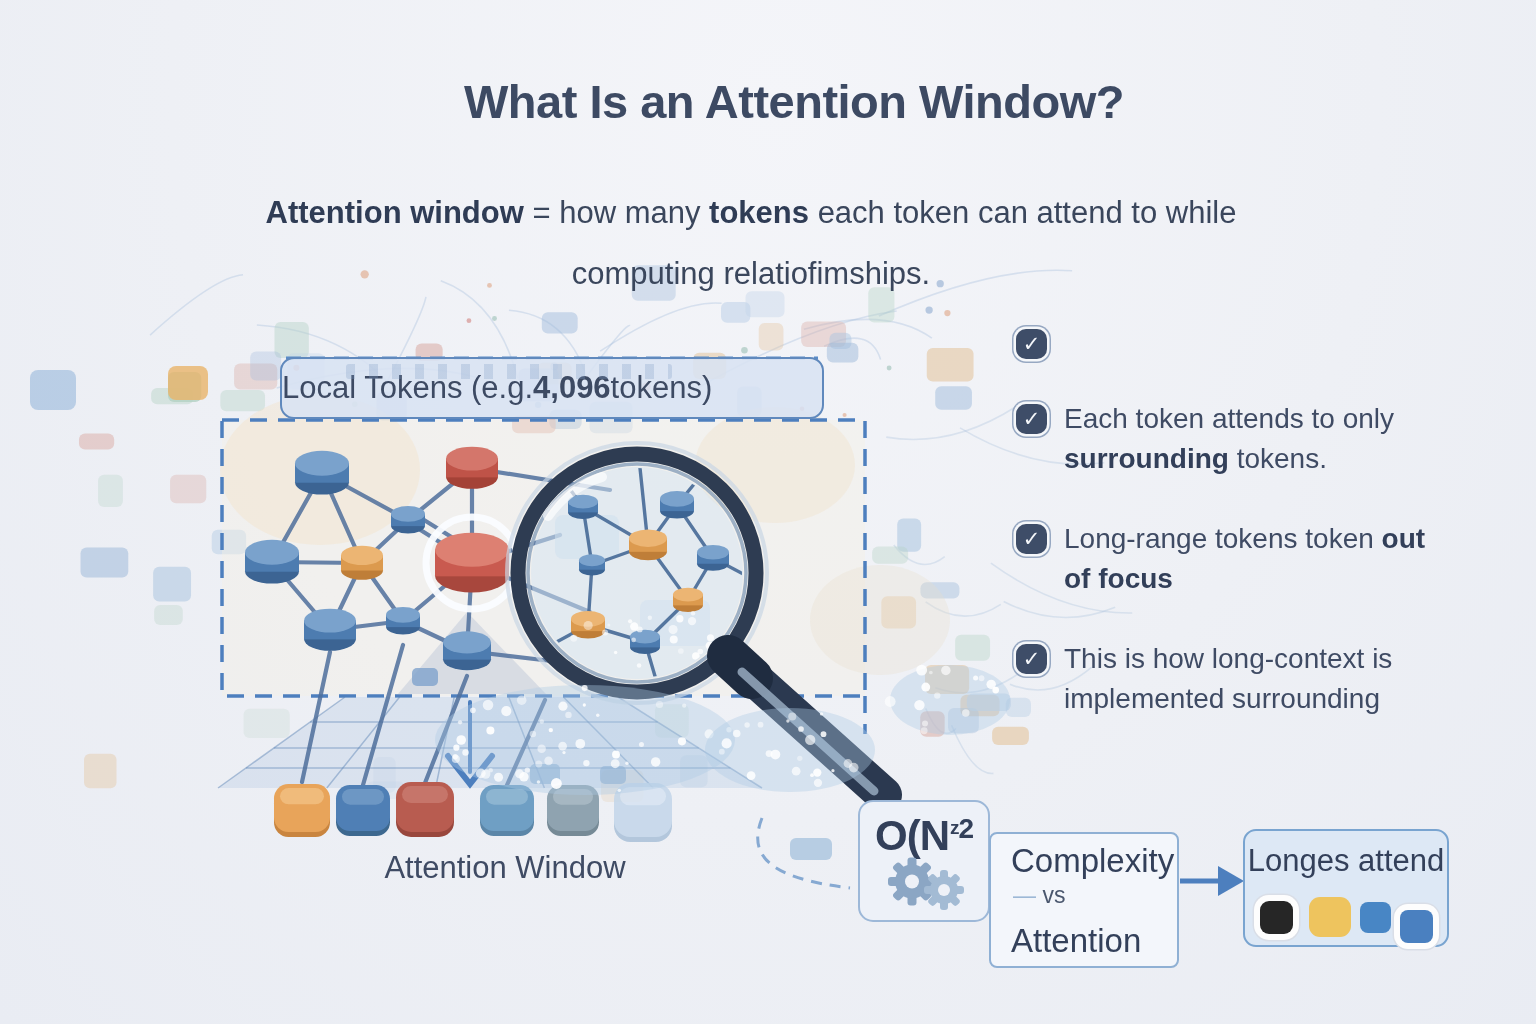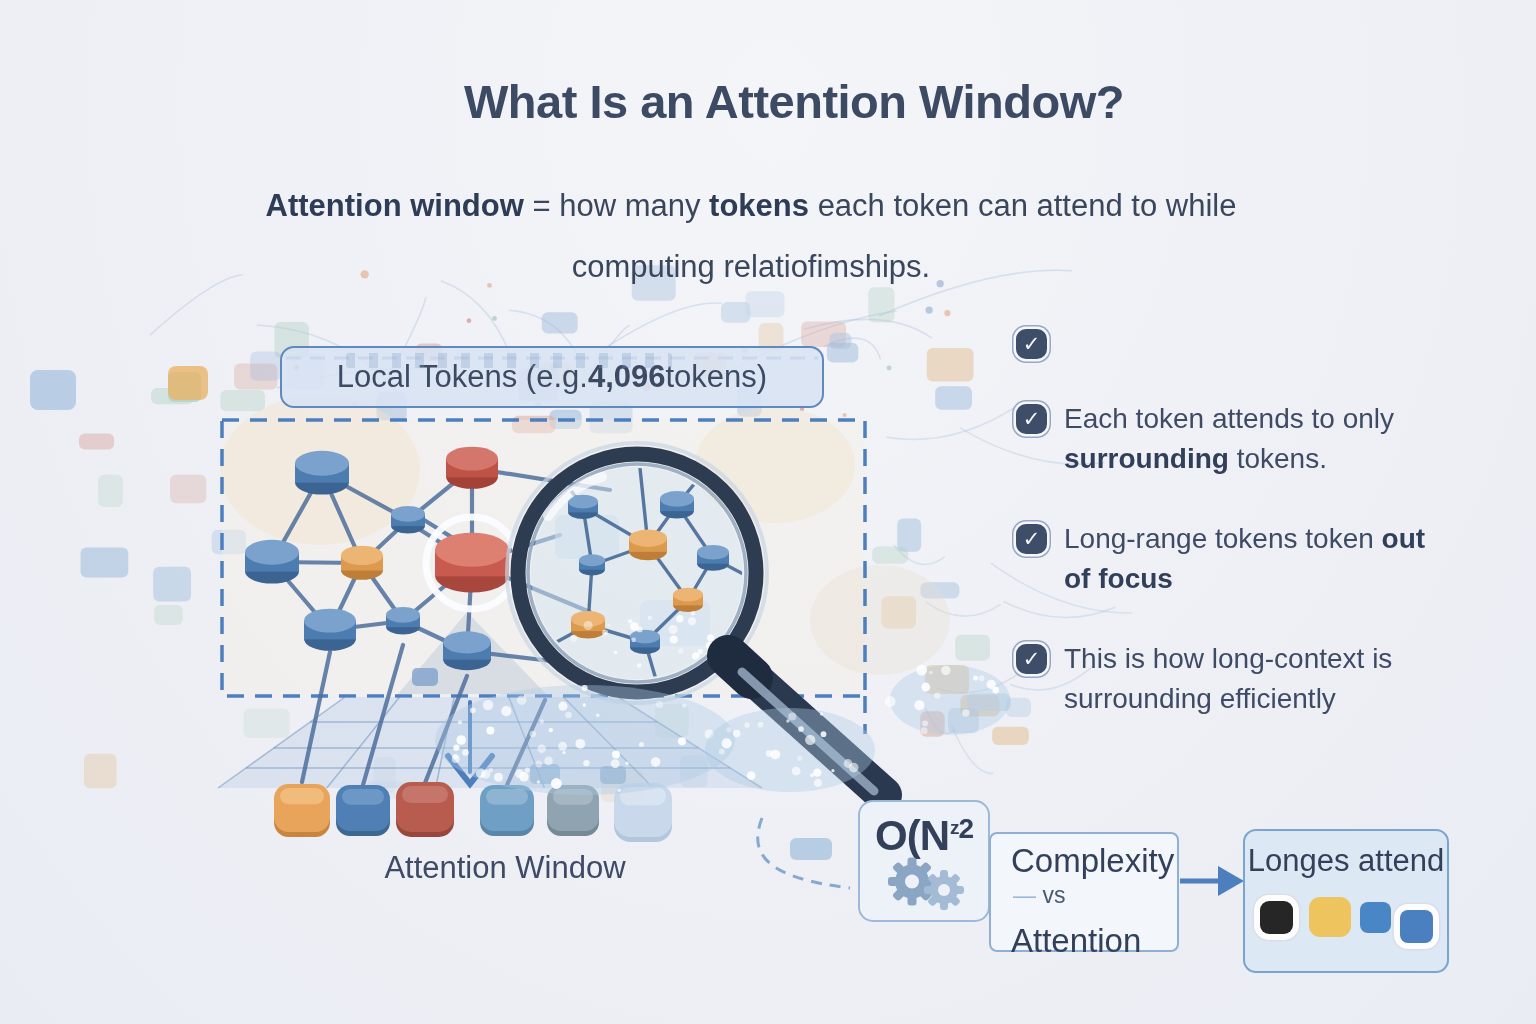--- a/index.html
+++ b/index.html
@@ -4,54 +4,54 @@
 <style>
   html,body{margin:0;padding:0;background:#e9ebf2;}
   .canvas{position:relative;width:1536px;height:1024px;overflow:hidden;
     background:radial-gradient(ellipse at 50% 10%, #f4f5f9 0%, #eef0f5 55%, #e9ecf3 100%);
     font-family:"Liberation Sans", sans-serif;color:#3f4b64;padding-left:12px;}
   #art{position:absolute;left:0;top:0;width:1536px;height:1024px;}
 
   .title{position:absolute;left:40px;right:0;top:74px;text-align:center;
     font-size:47px;font-weight:bold;letter-spacing:-0.5px;color:#3d4a63;margin:0;}
   .subtitle{position:absolute;left:0;right:46px;top:166px;text-align:center;
-    font-size:31px;line-height:1.96;color:#3a465c;margin:10px;}
+    font-size:31px;line-height:1.96;color:#3a465c;margin:17px;}
   .subtitle b{color:#2f3c55;}
 
-  .local-box{position:absolute;left:280px;top:346px;width:540px;height:58px;
+  .local-box{position:absolute;left:280px;top:357px;width:540px;height:58px;
     background:rgba(216,227,242,0.88);border:2px solid #6089bd;border-radius:14px;
-    display:flex;align-items:center;justify-content:center;font-size:31px;color:#3d4a63;}
+    display:flex;align-items:center;justify-content:flex-start;font-size:31px;color:#3d4a63;}
   .local-box::before{content:"";position:absolute;left:64px;right:150px;top:5px;height:15px;border-radius:3px;
     background:repeating-linear-gradient(90deg, rgba(125,155,195,.28) 0 9px, rgba(125,155,195,0) 9px 23px);}
 
   .caption{position:absolute;left:280px;top:850px;width:450px;text-align:center;
     font-size:31px;color:#3f4b64;}
 
   .bullets{position:absolute;left:1016px;top:324px;width:424px;list-style:none;margin:0;padding:0;}
   .bullets li{display:flex;align-items:flex-start;margin-bottom:40px;font-size:28px;line-height:1.43;color:#3f4b64;}
   .bullets b{color:#323f59;}
   .check{flex:0 0 auto;width:31px;height:30px;margin:5px 17px 0 0;border-radius:10px;background:#3e4d68;
     color:#f4f6fa;font-family:"DejaVu Sans", sans-serif;font-size:21px;font-weight:bold;
     display:flex;align-items:center;justify-content:center;
     box-shadow:0 0 0 2.5px #f5f7fa, 0 0 0 4px #97a8c2;}
 
   .box{position:absolute;box-sizing:border-box;}
   .obox{left:858px;top:800px;width:132px;height:122px;background:#edf1f8;border:2px solid #9db8d8;border-radius:15px;}
   .formula{padding:10px 0 0 15px;font-size:42px;font-weight:bold;color:#33405a;letter-spacing:-1px;}
   .supz{font-size:19px;font-weight:bold;position:relative;top:-16px;margin-left:1px;}
   .sup2{font-size:28px;font-weight:bold;position:relative;top:-12px;}
   .gears{position:absolute;left:18px;bottom:2px;}
-  .vbox{left:989px;top:832px;width:190px;height:120px;background:#f3f6fb;border:2px solid #8fb0d4;border-radius:8px;
+  .vbox{left:989px;top:832px;width:190px;height:136px;background:#f3f6fb;border:2px solid #8fb0d4;border-radius:8px;
     padding:8px 0 0 20px;color:#33405a;}
   .v1{font-size:33px;}
   .v2{font-size:23px;color:#4a576e;margin:2px 0 13px 2px;}
   .v2 .dash{color:#9db8d6;}
   .v3{font-size:33px;}
   .flow-arrow{position:absolute;left:1178px;top:860px;}
-  .lbox{left:1243px;top:829px;width:206px;height:144px;background:#dde8f5;border:2.5px solid #79a4d0;border-radius:13px;
+  .lbox{left:1243px;top:829px;width:206px;height:118px;background:#dde8f5;border:2.5px solid #79a4d0;border-radius:13px;
     text-align:center;}
   .ltitle{margin-top:12px;font-size:31px;color:#33405a;}
   .lsquares{margin-top:12px;height:52px;display:flex;align-items:center;justify-content:center;}
   .csq{display:inline-block;border-radius:8px;}
   .csq.c0{width:33px;height:33px;border-radius:9px;box-shadow:0 0 0 6px #fdfdfd,0 0 0 7.5px #d9dee7;margin:0 16px 0 6px;}
   .csq.c1{width:42px;height:40px;border-radius:11px;margin-right:9px;}
   .csq.c2{width:31px;height:31px;margin-right:9px;}
   .csq.c3{width:33px;height:33px;box-shadow:0 0 0 6px #fdfdfd,0 0 0 7.5px #d9dee7;position:relative;top:9px;margin-right:6px;}
 </style>
 </head>
@@ -462,21 +462,21 @@
     <li>
         <span class="check">✓</span>
         <span><span>Each token attends to only </span><b>surrounding</b><span> tokens.</span></span>
       </li>
     <li>
         <span class="check">✓</span>
         <span><span>Long-range tokens token </span><b>out of focus</b><span></span></span>
       </li>
     <li>
         <span class="check">✓</span>
-        <span><span>This is how long-context is surrounding efficiently</span><b></b><span></span></span>
+        <span><span>This is how long-context is implemented surrounding</span><b></b><span></span></span>
       </li>
   </ul>
 
   <div class="box obox">
     <div class="formula"><span>O(N</span><span class="supz">z</span><span class="sup2">2</span></div>
     <div class="gears">
       <svg width="96" height="62" viewBox="0 0 96 62">
         <g fill="#8ba6c4">
           <rect x="10" y="25" width="48" height="9" rx="3" transform="rotate(0 34 29.5)"></rect>
           <rect x="10" y="25" width="48" height="9" rx="3" transform="rotate(45 34 29.5)"></rect>

